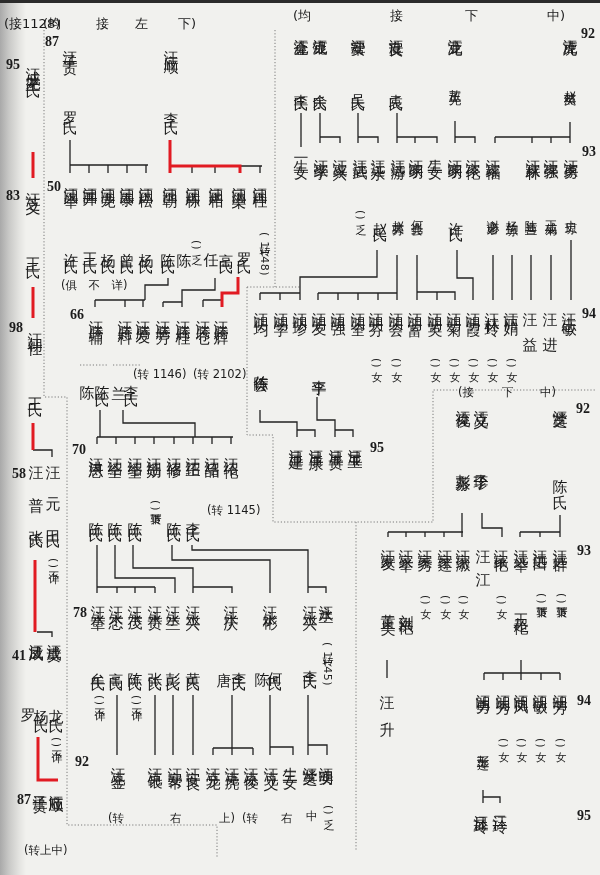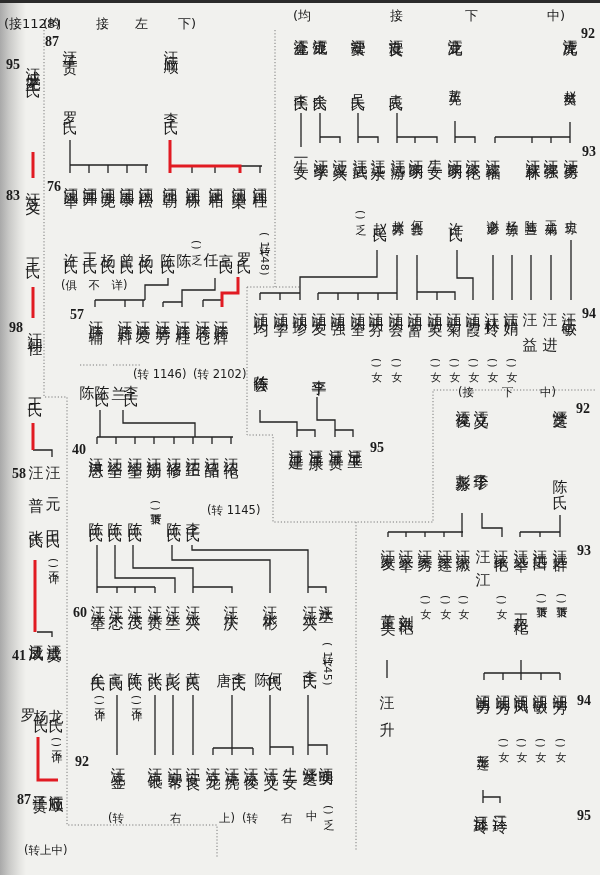--- a/index.html
+++ b/index.html
@@ -98,24 +98,24 @@
   <div class="s" style="left:33px;top:697px;letter-spacing:9px">杨氏</div>
   <div class="n" style="left:46px;top:632px;letter-spacing:1.5px">汪成贵</div>
   <div class="s" style="left:48px;top:697px;letter-spacing:9px">龙氏</div>
   <div class="nt" style="left:50px;top:737px">(不详)</div>
   <div class="n" style="left:32px;top:783px;letter-spacing:1.5px">汪子贵</div>
   <div class="n" style="left:48px;top:783px;letter-spacing:1.5px">汪应顺</div>
   <div class="ht" style="left:24px;top:844px">(转上中)</div>
 
   <div class="g">
     <div class="gn" style="left:45px;top:35px">87</div>
-    <div class="gn" style="left:47px;top:180px">76</div>
-    <div class="gn" style="left:70px;top:308px">57</div>
-    <div class="gn" style="left:72px;top:443px">40</div>
-    <div class="gn" style="left:73px;top:606px">60</div>
+    <div class="gn" style="left:47px;top:180px">50</div>
+    <div class="gn" style="left:70px;top:308px">66</div>
+    <div class="gn" style="left:72px;top:443px">70</div>
+    <div class="gn" style="left:73px;top:606px">78</div>
     <div class="gn" style="left:75px;top:755px">92</div>
 
     <div class="n" style="left:62px;top:38px;letter-spacing:5px">汪子贵</div>
     <div class="s" style="left:62px;top:100px;letter-spacing:8px">罗氏</div>
     <div class="n" style="left:163px;top:38px;letter-spacing:5px">汪应顺</div>
     <div class="s" style="left:163px;top:100px;letter-spacing:8px">李氏</div>
 
     <div class="n" style="left:63px;top:175px">汪国举</div>
     <div class="n" style="left:82px;top:175px">汪国开</div>
     <div class="n" style="left:100px;top:175px">汪国龙</div>

